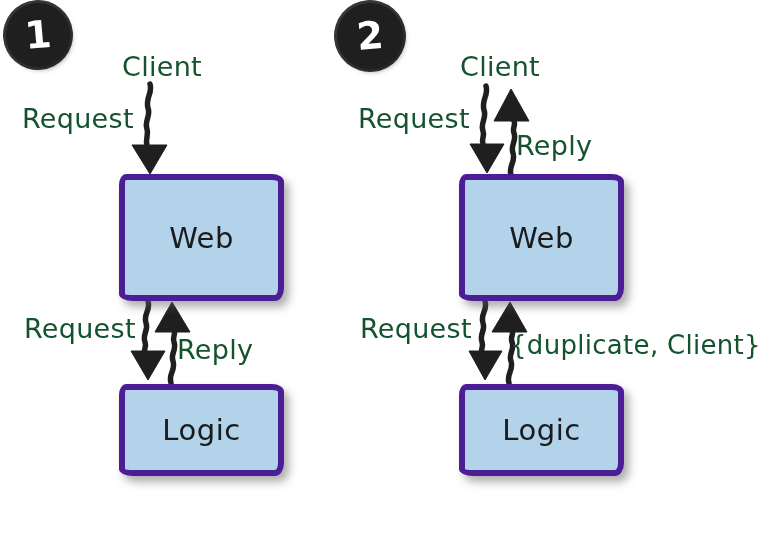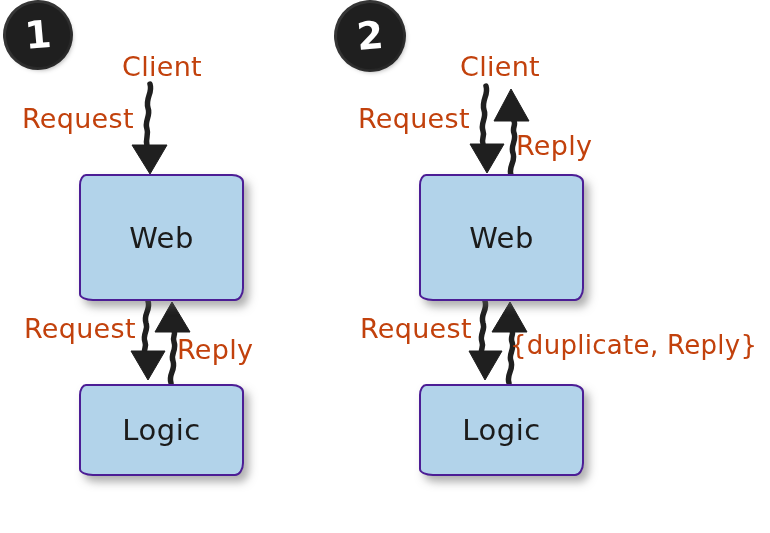--- a/index.html
+++ b/index.html
@@ -2,38 +2,38 @@
 <html><head>
 <meta charset="utf-8">
 <style>
   html,body{margin:0;padding:0;background:#ffffff;}
   #stage{
     position:relative;width:770px;height:533px;background:#ffffff;overflow:hidden;
     font-family:"DejaVu Sans", sans-serif;color:#1b1b1b;
   }
   .label{
     position:absolute;font-size:27px;letter-spacing:.3px;white-space:nowrap;
-    color:#c2410c;
+    color:#14532d;
   }
   .badge{
     position:absolute;width:64px;height:64px;border-radius:50%;
     background:var(--ink,#1f1f1f);color:#ffffff;
     display:flex;align-items:center;justify-content:center;
     font-size:38px;font-weight:bold;
     box-shadow:2px 3px 5px rgba(0,0,0,.35), 0 0 0 3px rgba(20,20,20,.85);
     transform:rotate(-5deg);
   }
   .box{
     position:absolute;width:165px;height:127px;box-sizing:border-box;
     background:var(--box-fill,#b2d3ea);
-    border:2px solid #4c1d95;
+    border:6px solid #4c1d95;
     border-radius:7px 12px 9px 14px / 11px 8px 13px 7px;
     box-shadow:5px 6px 9px rgba(96,96,96,.5);
     display:flex;align-items:center;justify-content:center;
-    font-size:29px;letter-spacing:.5px;
+    font-size:29px;letter-spacing:.5px;margin-left:40px;
   }
   .box.logic{height:92px;}
   #arrow-overlay{position:absolute;left:0;top:0;pointer-events:none;}
   #arrow-overlay path{fill:none;stroke:var(--ink,#1f1f1f);stroke-width:5.5;stroke-linecap:round;}
   #arrow-overlay polygon{fill:var(--ink,#1f1f1f);stroke:var(--ink,#1f1f1f);stroke-width:1;}
   .brace-label{font-size:26px;}
 </style>
 </head>
 <body>
 
@@ -105,20 +105,20 @@
     <div class="label" style="left:358px;top:103px;">Request</div>
 
     <div class="label" style="left:516px;top:130px;">Reply</div>
 
     <div class="box" style="left:419px;top:174px;">
       <span>Web</span>
     </div>
 
     <div class="label" style="left:360px;top:313px;">Request</div>
 
-    <div class="label brace-label" style="left:510px;top:330px;">{duplicate, Reply}</div>
+    <div class="label brace-label" style="left:510px;top:330px;">{duplicate, Client}</div>
 
     <div class="box logic" style="left:419px;top:384px;">
       <span>Logic</span>
     </div>
   </div>
 
 </div>
 
 </body></html>

